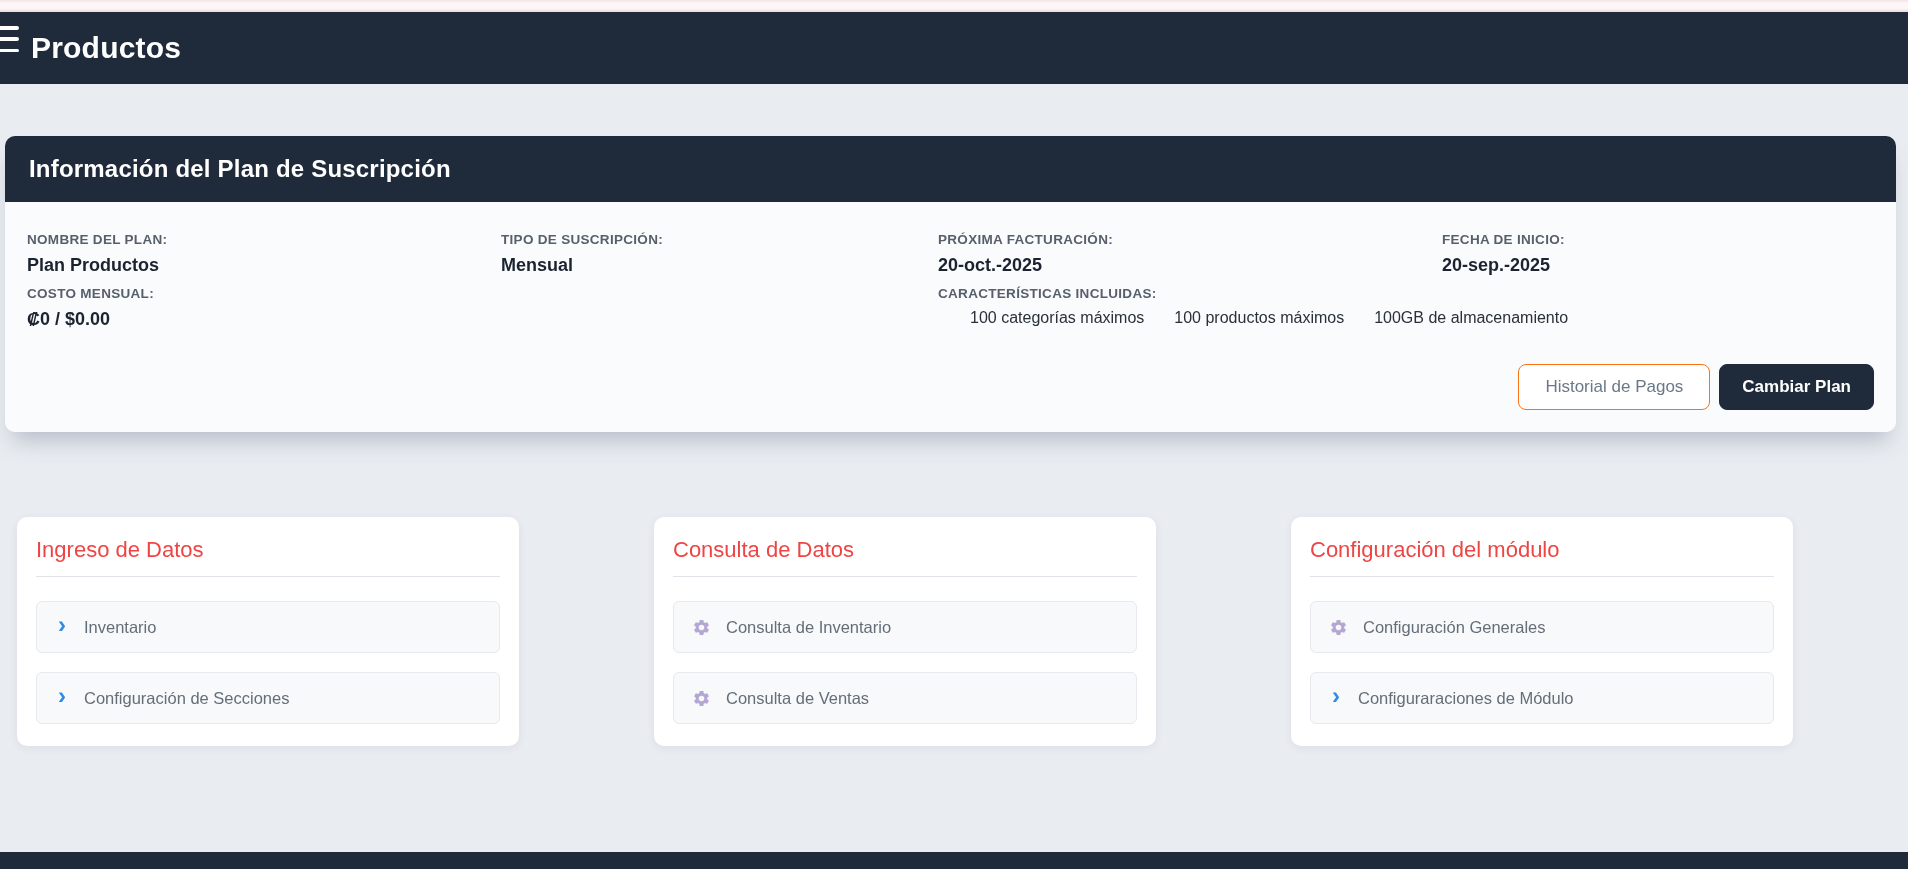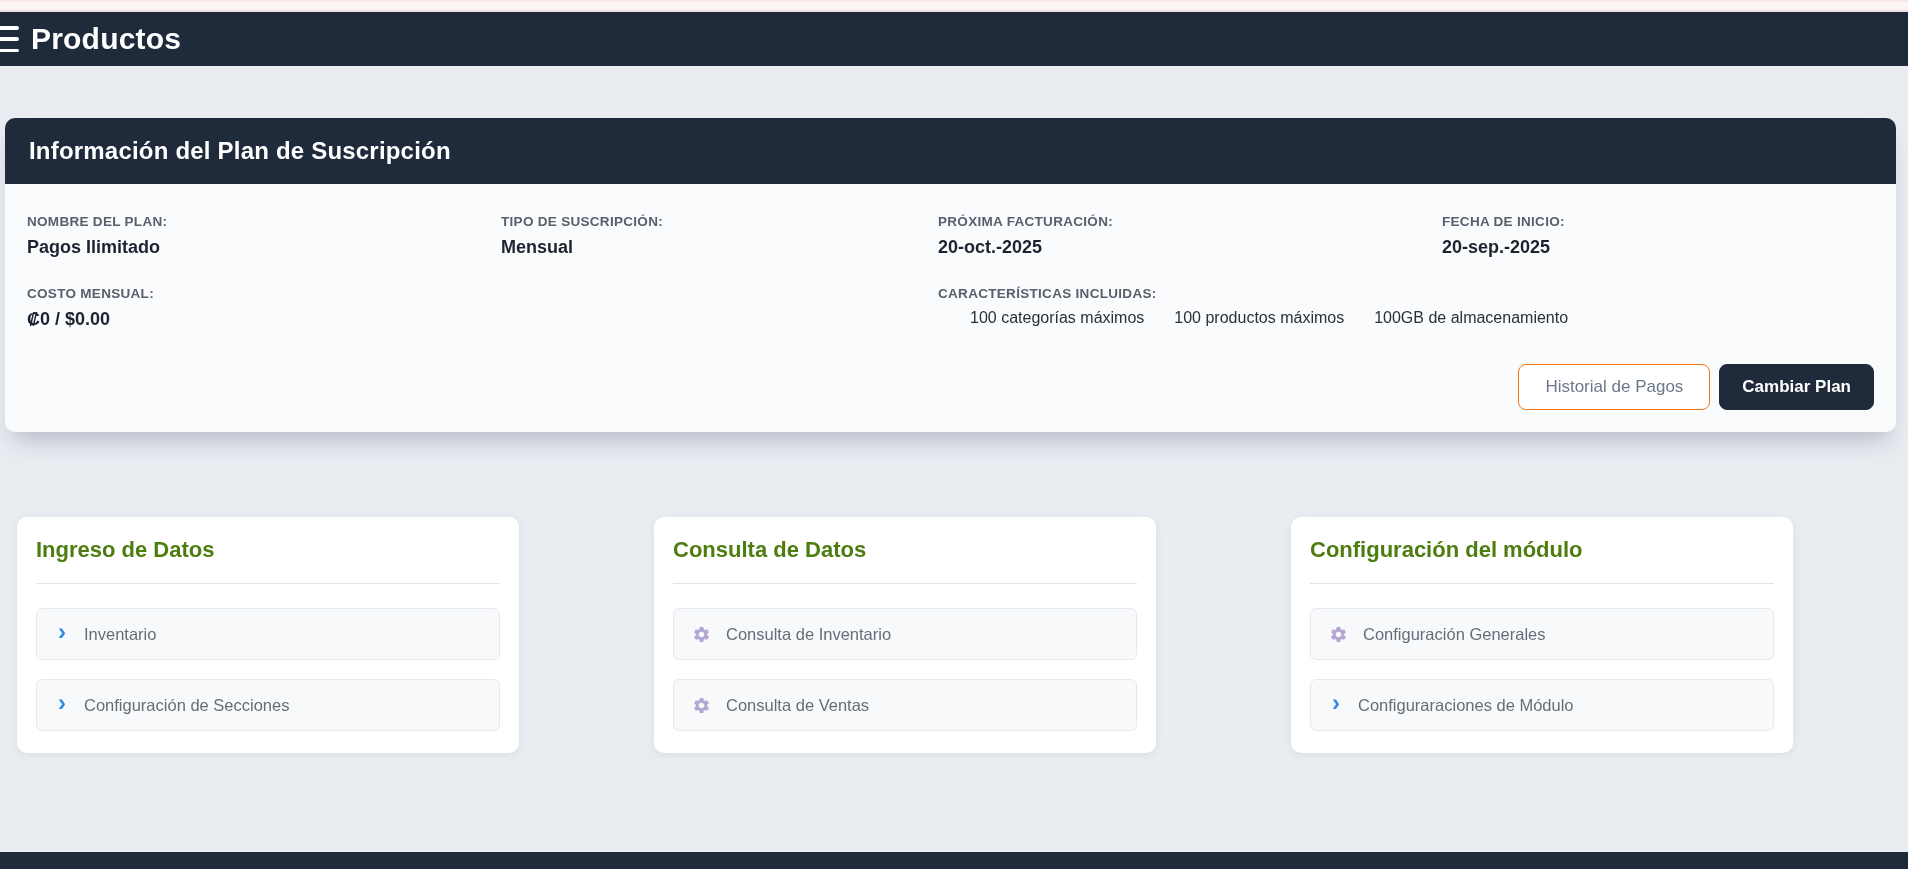--- a/index.html
+++ b/index.html
@@ -20,21 +20,21 @@
     background:var(--page-bg);
     position:relative;
   }
   
   .top-strip{
     height:12px;width:100%;
     background:linear-gradient(#f3e2e5 0%, #fdf6f6 25%, #fdf6f6 70%, #ecd9dd 100%);
   }
   
   .app-header{
-    height:54px;width:100%;
+    height:72px;width:100%;
     background:var(--dark-navy);
     display:flex;align-items:center;
     position:relative;
   }
   .hamburger{
     position:absolute;left:-9px;top:14px;width:28px;height:26px;
     display:flex;flex-direction:column;justify-content:space-between;cursor:pointer;
   }
   .hamburger span{display:block;height:3.5px;background:#fff;border-radius:2px;}
   .app-title{
@@ -53,21 +53,21 @@
     padding:0 24px;
   }
   .plan-panel-title{color:#fff;font-size:24px;font-weight:700;letter-spacing:.2px;}
   .plan-panel-body{
     background:var(--panel-body);
     padding:30px 22px 22px 22px;
   }
   .fields-grid{
     display:grid;
     grid-template-columns:474px 437px 504px 1fr;
-    row-gap:28px;
+    row-gap:10px;
   }
   .field-label{
     font-size:13.5px;font-weight:700;color:var(--label-gray);
     letter-spacing:.3px;margin-bottom:8px;
   }
   .field-value{
     font-size:18px;font-weight:600;color:var(--value-dark);
   }
   .status-badge{
     display:inline-block;
@@ -96,21 +96,21 @@
   
   .cards-row{
     display:flex;gap:135px;margin:85px 0 0 17px;
   }
   .module-card{
     width:502px;background:#fff;border-radius:10px;
     box-shadow:0 2px 8px rgba(60,70,90,.08);
     padding:20px 19px 22px 19px;
   }
   .card-title{
-    font-size:22px;font-weight:700;color:#4d7c0f;margin-bottom:20px;
+    font-size:22px;font-weight:400;color:#ef4444;margin-bottom:13px;
   }
   .card-divider{border:none;border-top:1px solid #e0e3e8;margin:0 0 24px 0;}
   .card-item{
     display:flex;align-items:center;gap:15px;
     height:52px;padding:0 18px;
     background:#f8f9fb;border:1px solid #e6e9ed;border-radius:6px;
     margin-bottom:19px;cursor:pointer;
   }
   .card-item:last-child{margin-bottom:0;}
   .card-item-label{font-size:16.5px;color:var(--item-gray);}
@@ -141,21 +141,21 @@
 
 <section class="plan-panel">
   <div class="plan-panel-header">
     <div class="plan-panel-title">Información del Plan de Suscripción</div>
   </div>
   <div class="plan-panel-body">
     <div class="fields-grid">
 
       <div>
         <div class="field-label">NOMBRE DEL PLAN:</div>
-        <div class="field-value">Pagos Ilimitado</div>
+        <div class="field-value">Plan Productos</div>
       </div>
       <div>
         <div class="field-label">TIPO DE SUSCRIPCIÓN:</div>
         <div class="field-value">Mensual</div>
       </div>
       <div>
         <div class="field-label">PRÓXIMA FACTURACIÓN:</div>
         <div class="field-value">20-oct.-2025</div>
       </div>
 

